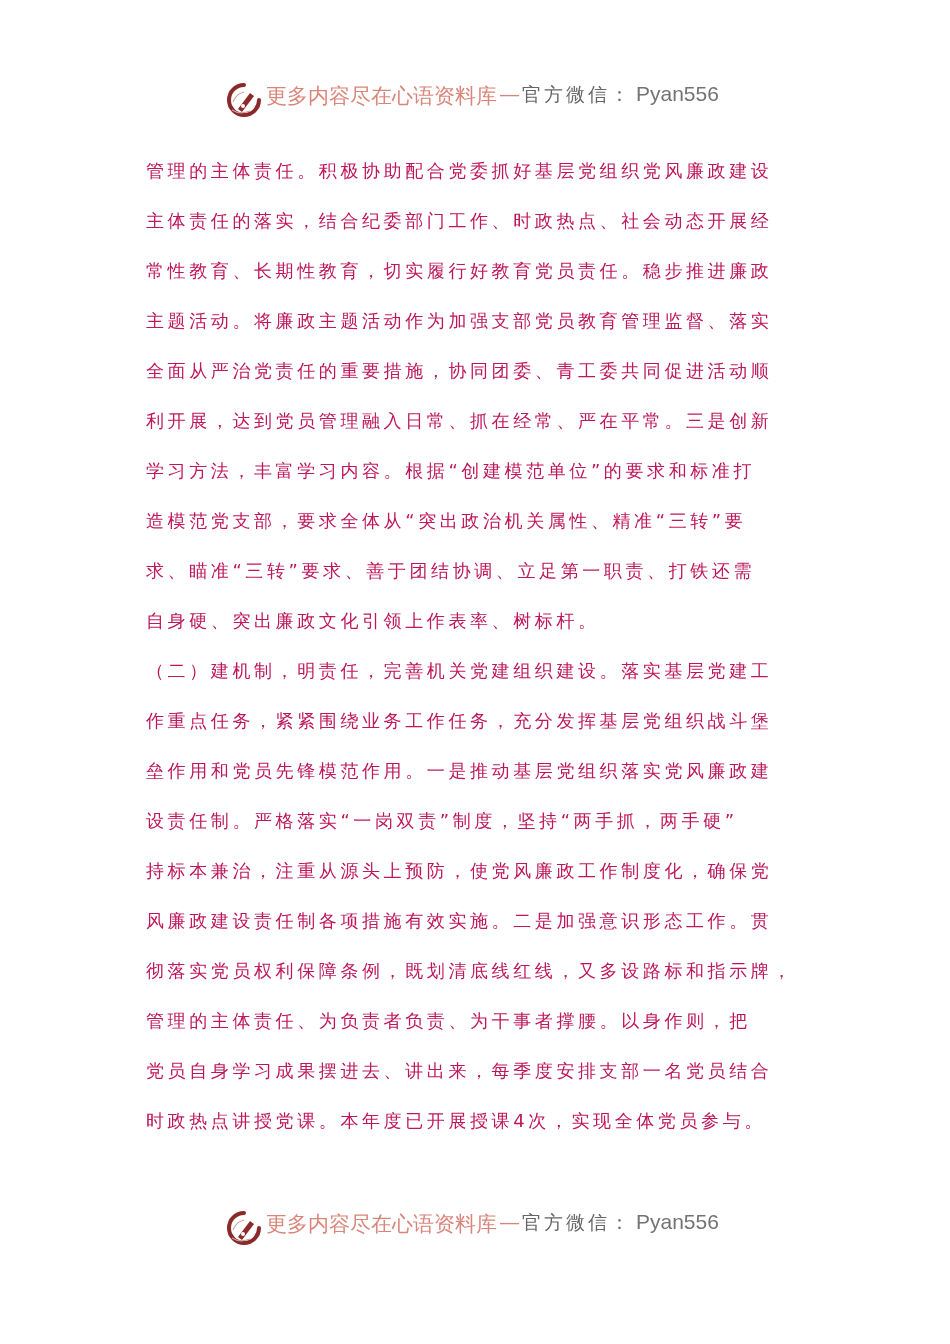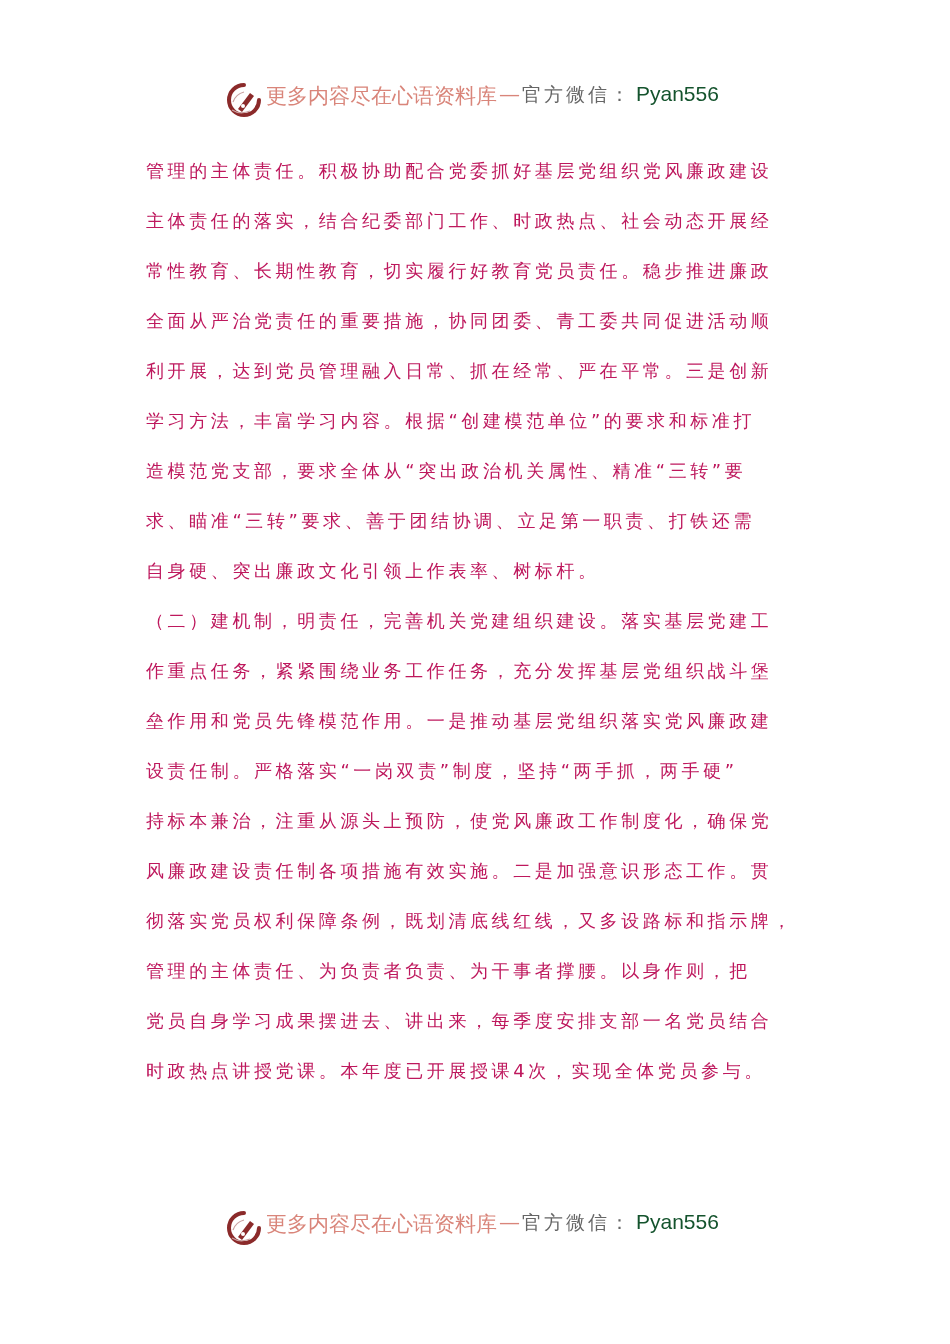--- a/index.html
+++ b/index.html
@@ -45,21 +45,21 @@
     }
     .banner .official {
       font-family: Liberation Serif, serif;
       font-size: 19px;
       color: #666666;
       letter-spacing: 3px;
     }
     .banner .wechat {
       font-family: "Liberation Sans", sans-serif;
       font-size: 21px;
-      color: #14532d;
+      color: #737373;
       margin-left: 4px;
     }
     .content {
       position: absolute;
       left: 146px;
       top: 146px;
       width: 664px;
     }
     .line {
       height: 50px;
@@ -86,20 +86,21 @@
   <span class="brand">更多内容尽在心语资料库</span>
   <span class="dash">—</span>
   <span class="official">官方微信：</span>
   <span class="wechat">Pyan556</span>
 </div>
 
 <div class="content">
   <div class="line">管理的主体责任。积极协助配合党委抓好基层党组织党风廉政建设</div>
   <div class="line">主体责任的落实，结合纪委部门工作、时政热点、社会动态开展经</div>
   <div class="line">常性教育、长期性教育，切实履行好教育党员责任。稳步推进廉政</div>
+  <div class="line">主题活动。将廉政主题活动作为加强支部党员教育管理监督、落实</div>
   <div class="line">全面从严治党责任的重要措施，协同团委、青工委共同促进活动顺</div>
   <div class="line">利开展，达到党员管理融入日常、抓在经常、严在平常。三是创新</div>
   <div class="line">学习方法，丰富学习内容。根据“创建模范单位”的要求和标准打</div>
   <div class="line">造模范党支部，要求全体从“突出政治机关属性、精准“三转”要</div>
   <div class="line">求、瞄准“三转”要求、善于团结协调、立足第一职责、打铁还需</div>
   <div class="line">自身硬、突出廉政文化引领上作表率、树标杆。</div>
   <div class="line">（二）建机制，明责任，完善机关党建组织建设。落实基层党建工</div>
   <div class="line">作重点任务，紧紧围绕业务工作任务，充分发挥基层党组织战斗堡</div>
   <div class="line">垒作用和党员先锋模范作用。一是推动基层党组织落实党风廉政建</div>
   <div class="line">设责任制。严格落实“一岗双责”制度，坚持“两手抓，两手硬”</div>

